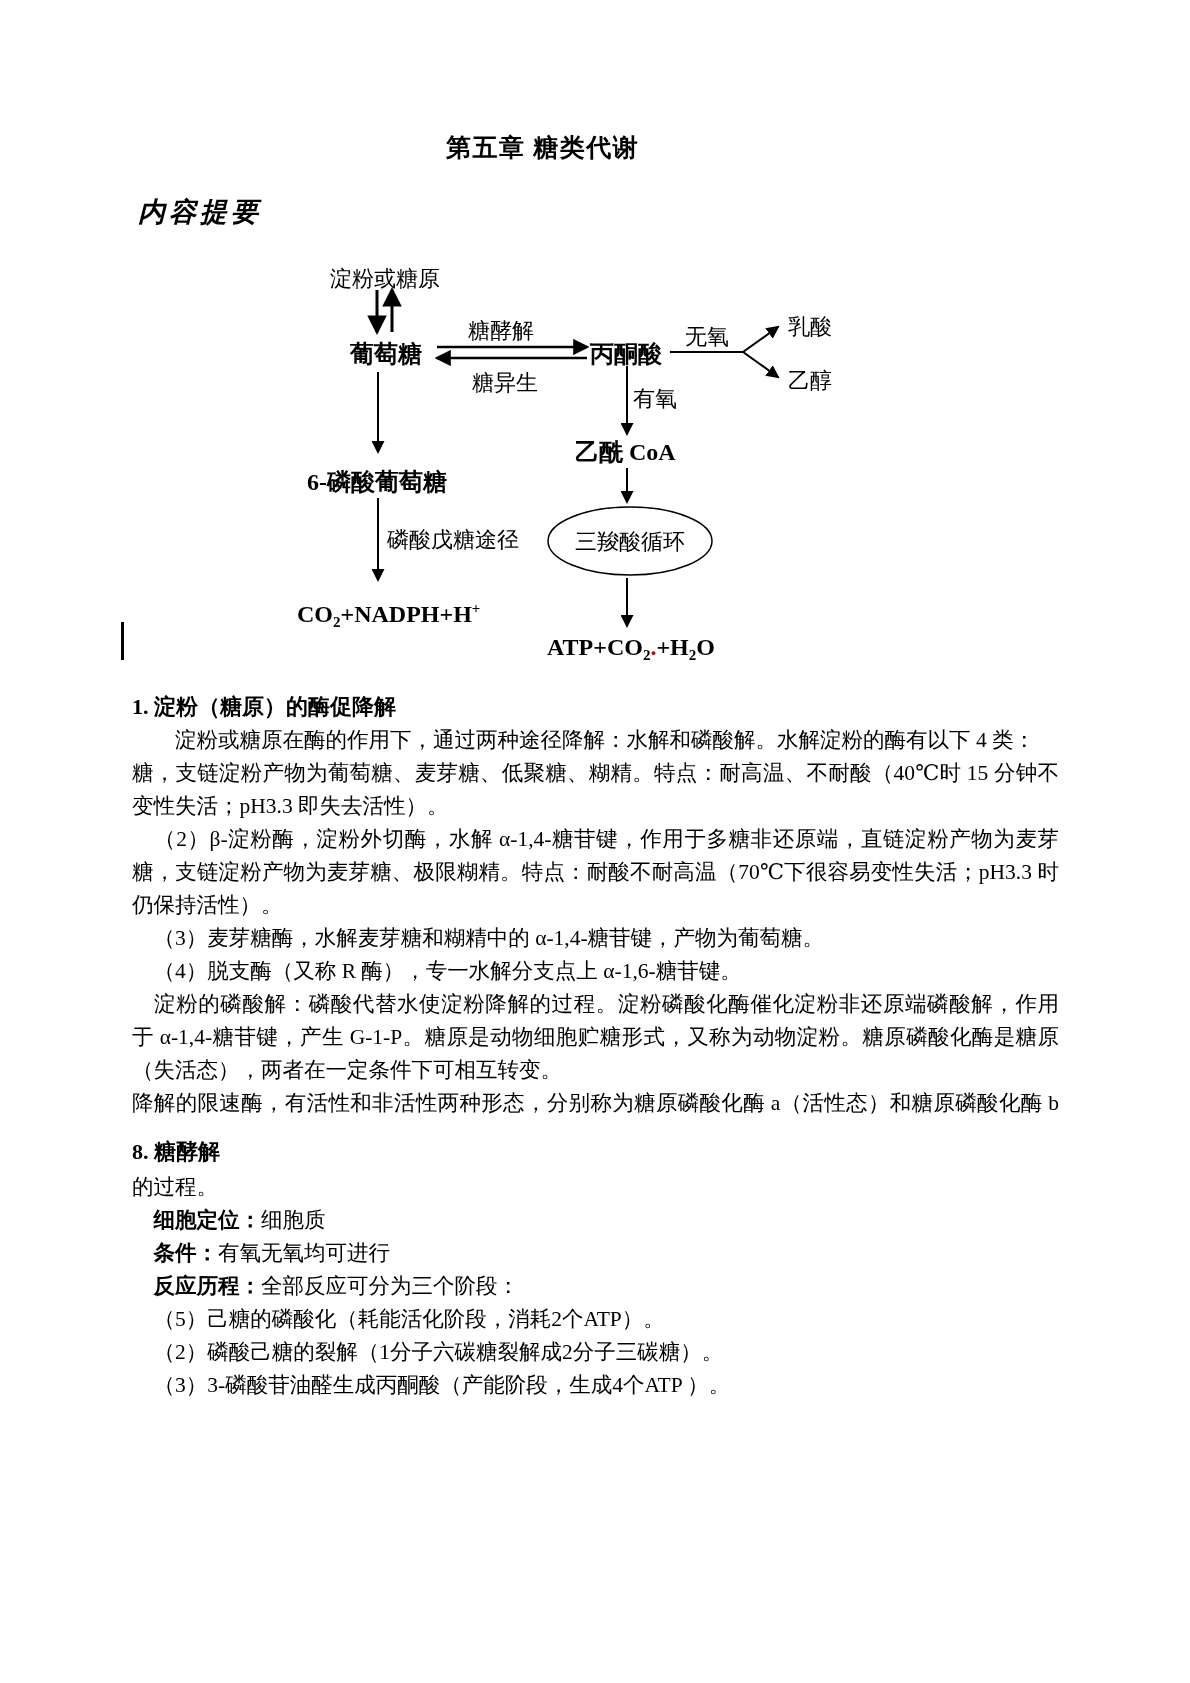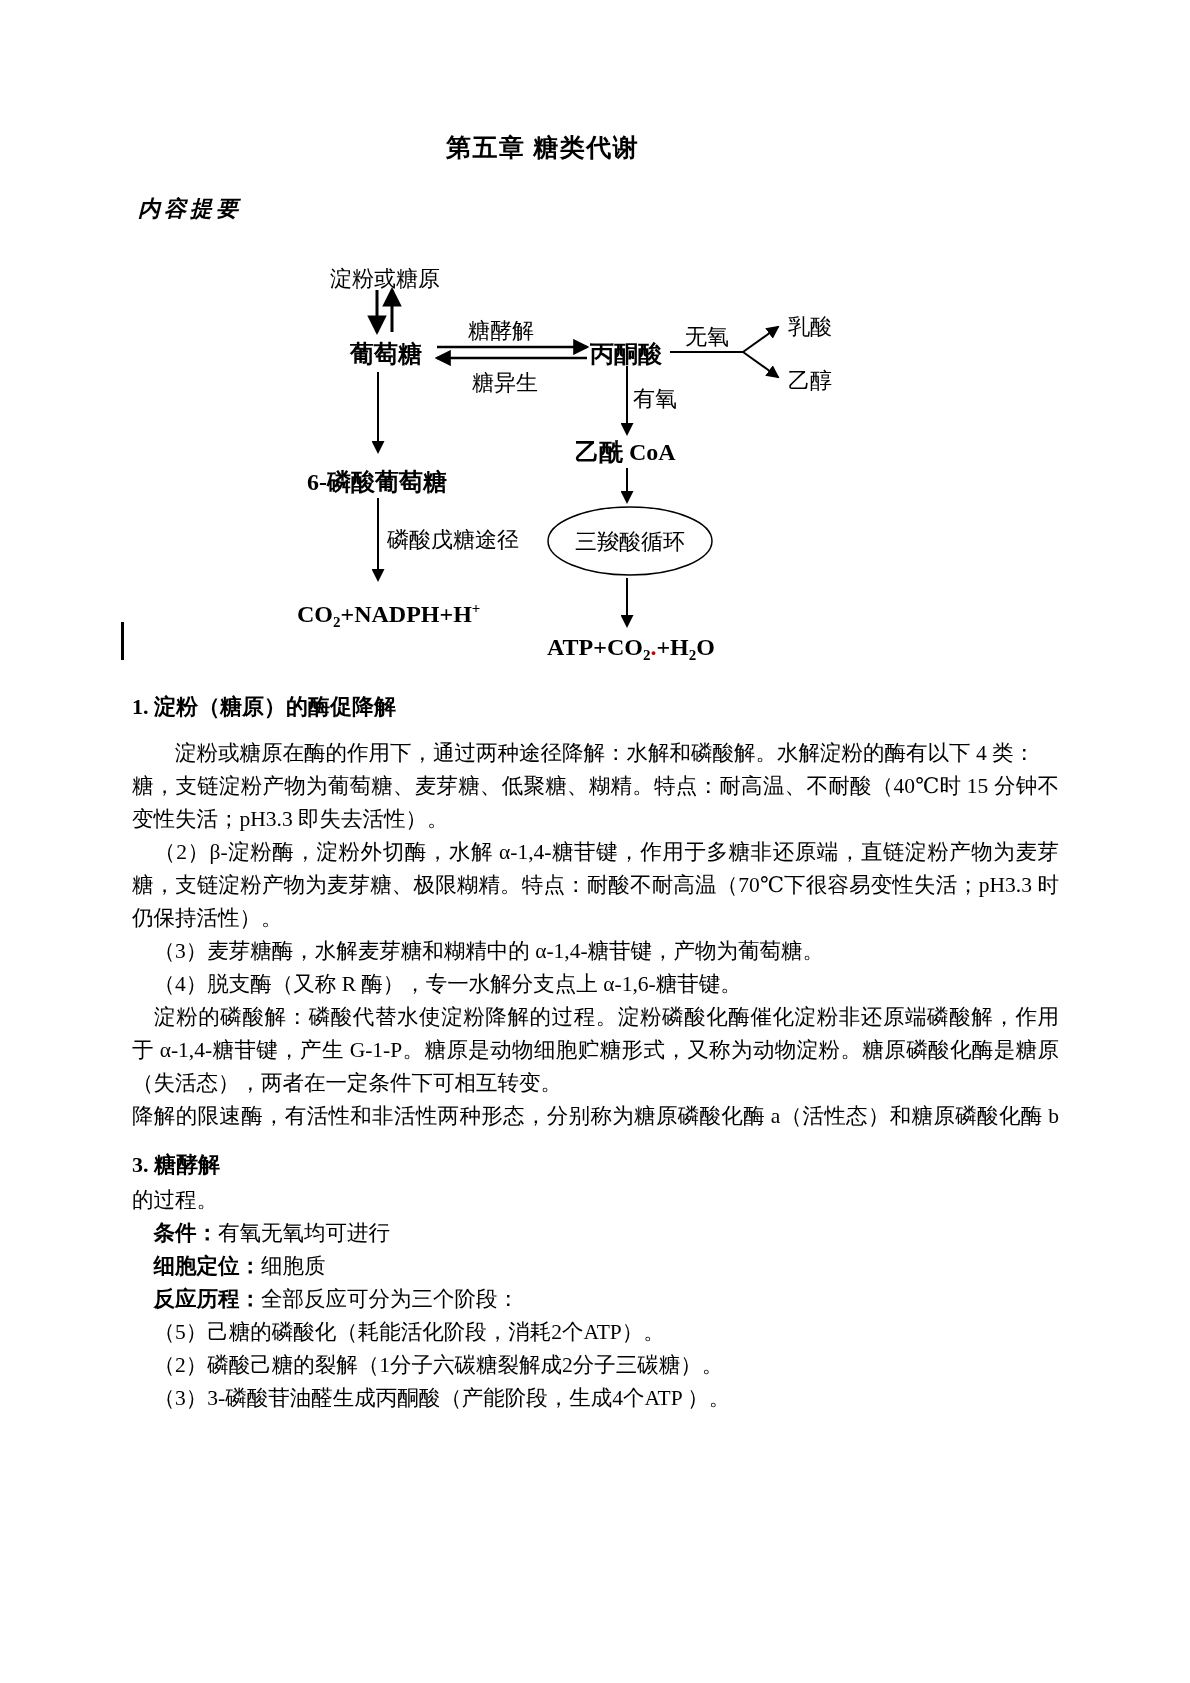--- a/index.html
+++ b/index.html
@@ -7,36 +7,36 @@
     width:1190px;height:1683px;background:#ffffff;position:relative;
     font-family:"Liberation Serif","DejaVu Serif",serif;color:#000;
     overflow:hidden;
   }
   .page-title{
     position:absolute;left:446px;top:131px;
     font-size:25px;font-weight:bold;letter-spacing:1.5px;white-space:nowrap;
   }
   .page-subtitle{
     position:absolute;left:138px;top:194px;
-    font-size:22px;font-style:italic;font-weight:bold;letter-spacing:4px;white-space:nowrap;
+    font-size:27px;font-style:italic;font-weight:bold;letter-spacing:4px;white-space:nowrap;
   }
   .diagram{position:absolute;left:120px;top:250px;}
   .diagram text{font-family:"Liberation Serif","DejaVu Serif",serif;fill:#000;}
   .d-node{font-size:24px;font-weight:bold;}
   .d-label{font-size:22px;}
   .d-formula{font-size:24px;font-weight:bold;}
   .change-bar{
     position:absolute;left:121px;top:622px;width:3px;height:38px;background:#000;
   }
   .textcol{position:absolute;left:132px;top:690px;width:927px;}
   .sec-heading{
     font-size:22px;font-weight:bold;line-height:33px;height:33px;white-space:nowrap;
   }
   .sec-heading.second{margin-top:15px;margin-bottom:3px;}
-  .sec1-body{margin-top:14px;}
+  .sec1-body{margin-top:1px;}
   .line{
     font-size:21.5px;line-height:33px;height:33px;overflow:hidden;
   }
   .line.just{text-align:justify;text-align-last:justify;-moz-text-align-last:justify;}
 </style>
 </head>
 <body>
 
 <div class="page-title">第五章 糖类代谢</div>
 <div class="page-subtitle">内容提要</div>
@@ -94,23 +94,23 @@
       <div class="line just">　（2）β-淀粉酶，淀粉外切酶，水解 α-1,4-糖苷键，作用于多糖非还原端，直链淀粉产物为麦芽</div>
       <div class="line just">糖，支链淀粉产物为麦芽糖、极限糊精。特点：耐酸不耐高温（70℃下很容易变性失活；pH3.3 时</div>
       <div class="line">仍保持活性）。</div>
       <div class="line">　（3）麦芽糖酶，水解麦芽糖和糊精中的 α-1,4-糖苷键，产物为葡萄糖。</div>
       <div class="line">　（4）脱支酶（又称 R 酶），专一水解分支点上 α-1,6-糖苷键。</div>
       <div class="line just">　淀粉的磷酸解：磷酸代替水使淀粉降解的过程。淀粉磷酸化酶催化淀粉非还原端磷酸解，作用</div>
       <div class="line just">于 α-1,4-糖苷键，产生 G-1-P。糖原是动物细胞贮糖形式，又称为动物淀粉。糖原磷酸化酶是糖原</div>
       <div class="line">（失活态），两者在一定条件下可相互转变。</div>
       <div class="line just">降解的限速酶，有活性和非活性两种形态，分别称为糖原磷酸化酶 a（活性态）和糖原磷酸化酶 b</div>
     </div>
-  <div class="sec-heading second">3. 糖酵解</div>
+  <div class="sec-heading second">8. 糖酵解</div>
   <div>
       <div class="line">的过程。</div>
+      <div class="line"><b>　细胞定位：</b>细胞质</div>
       <div class="line"><b>　条件：</b>有氧无氧均可进行</div>
-      <div class="line"><b>　细胞定位：</b>细胞质</div>
       <div class="line"><b>　反应历程：</b>全部反应可分为三个阶段：</div>
       <div class="line">　（5）己糖的磷酸化（耗能活化阶段，消耗2个ATP）。</div>
       <div class="line">　（2）磷酸己糖的裂解（1分子六碳糖裂解成2分子三碳糖）。</div>
       <div class="line">　（3）3-磷酸苷油醛生成丙酮酸（产能阶段，生成4个ATP ）。</div>
     </div>
 </div>
 
 </body></html>

